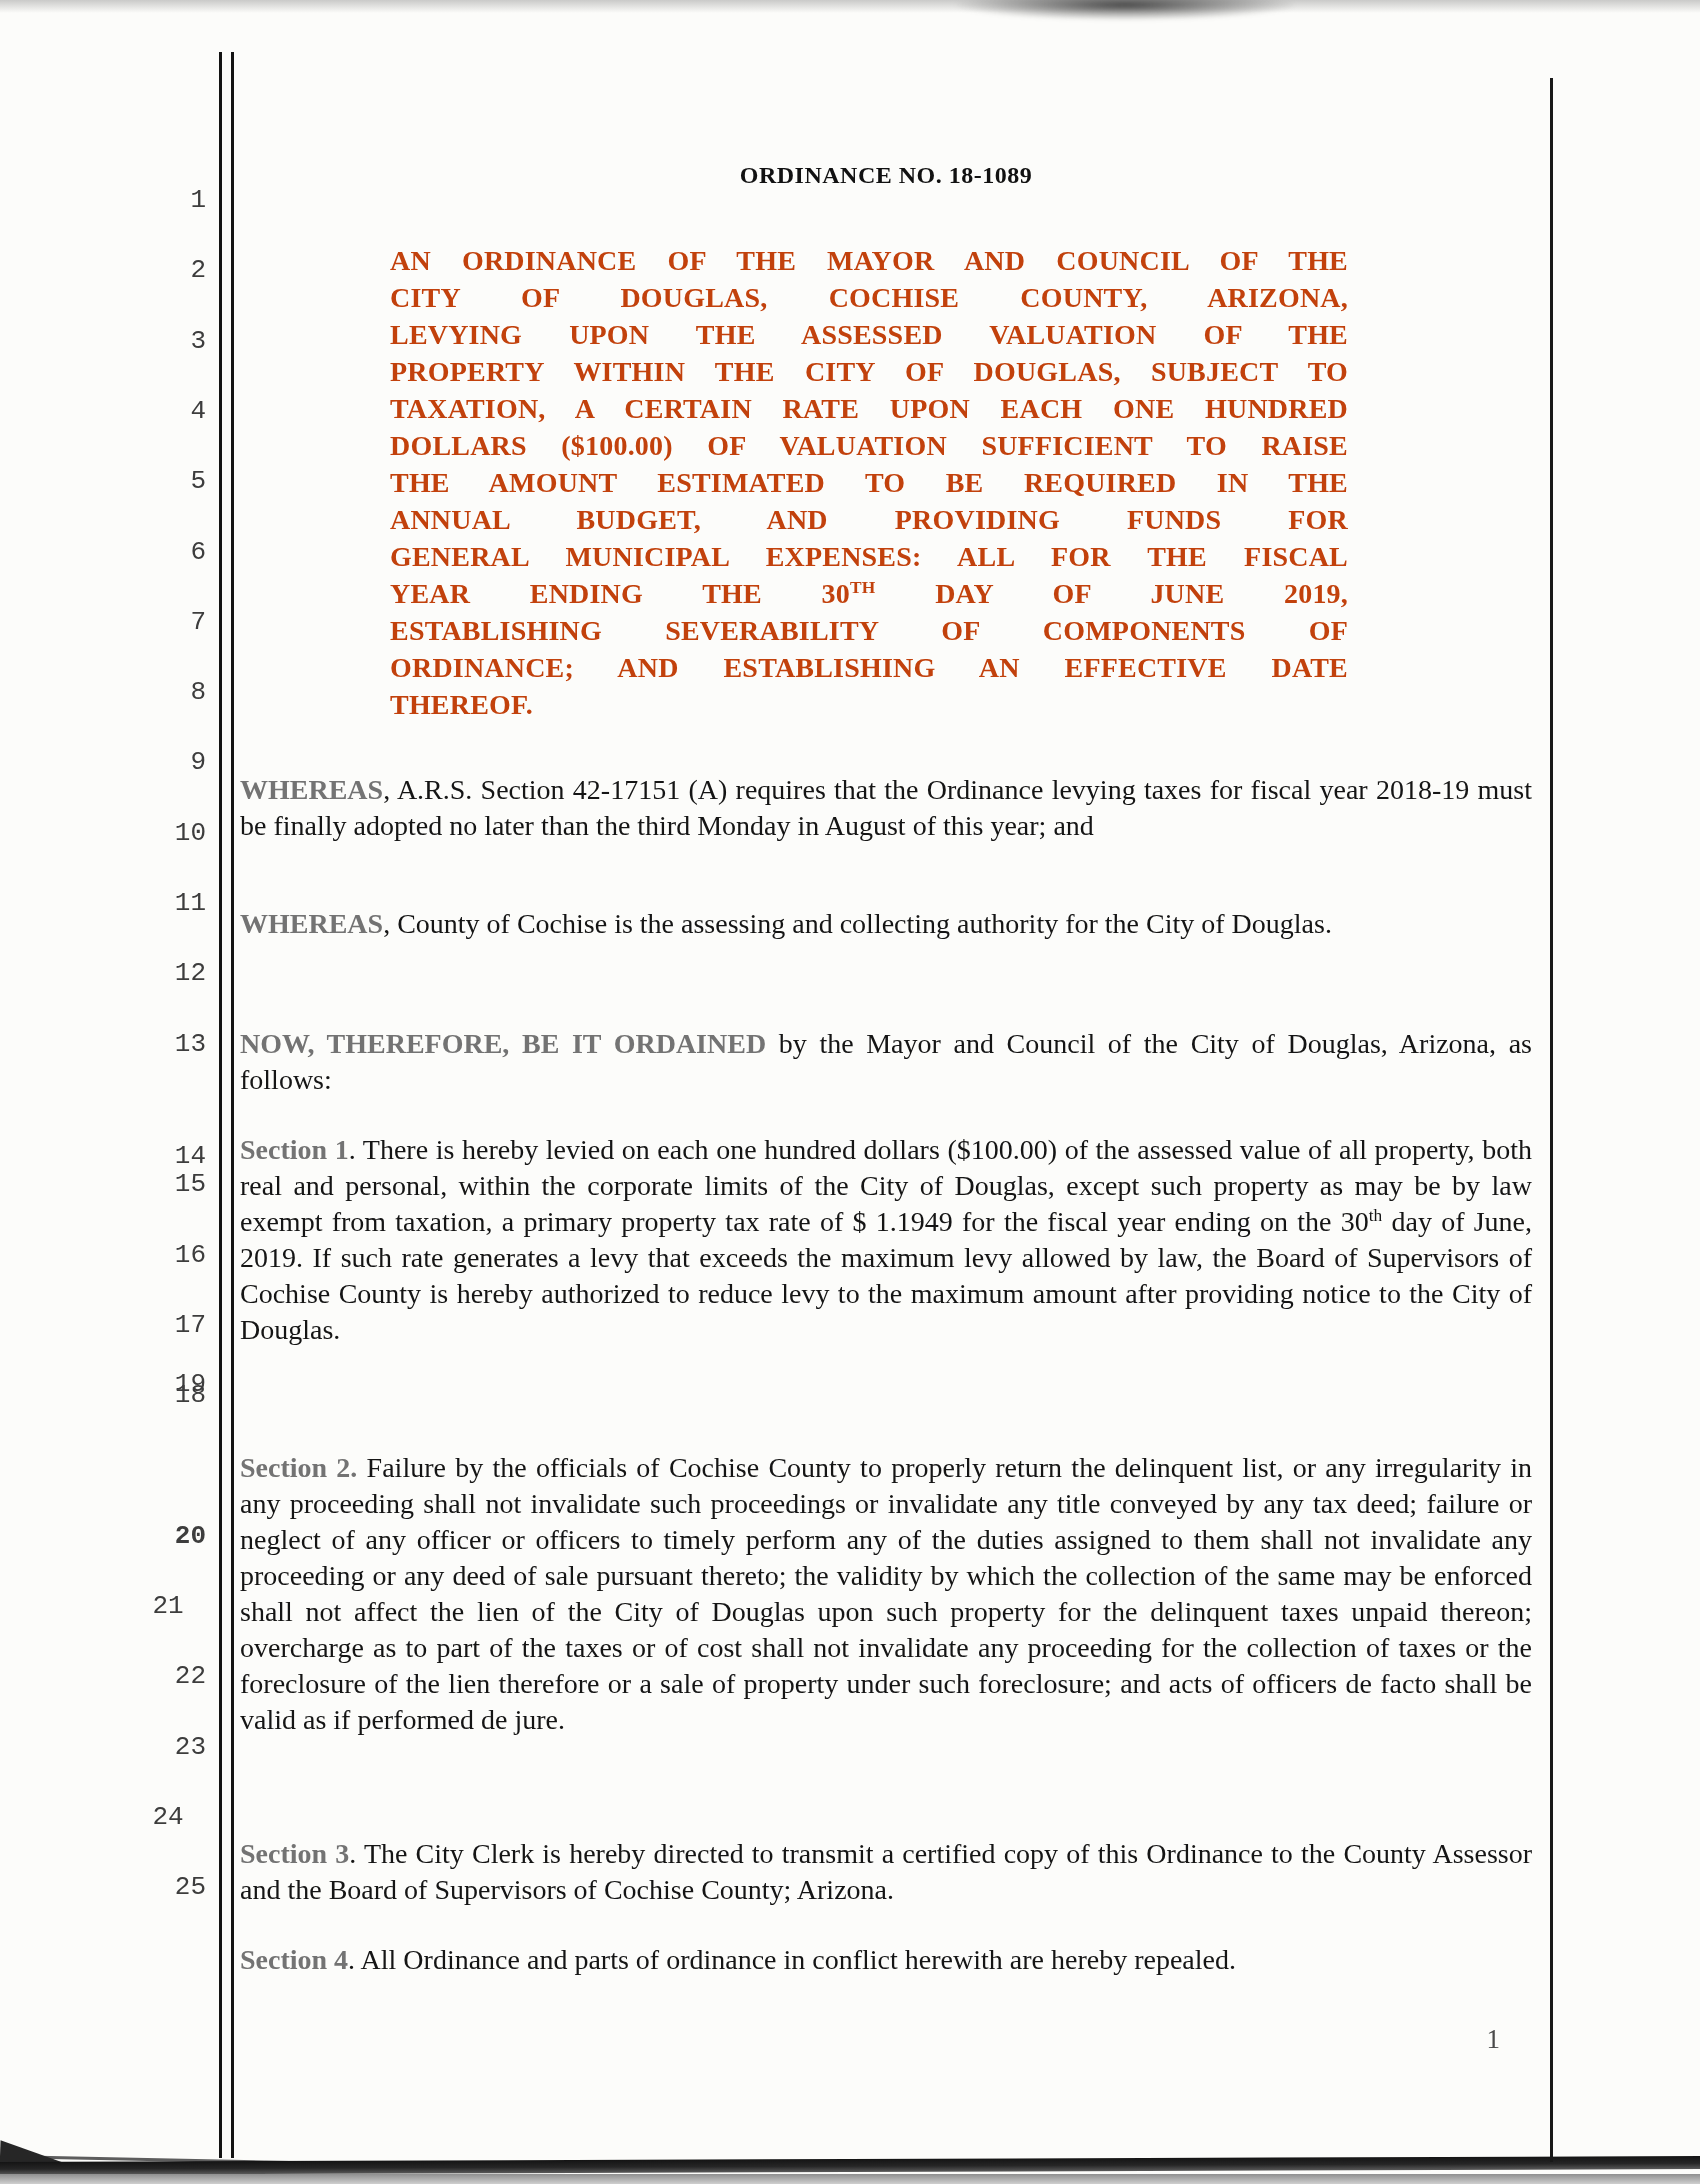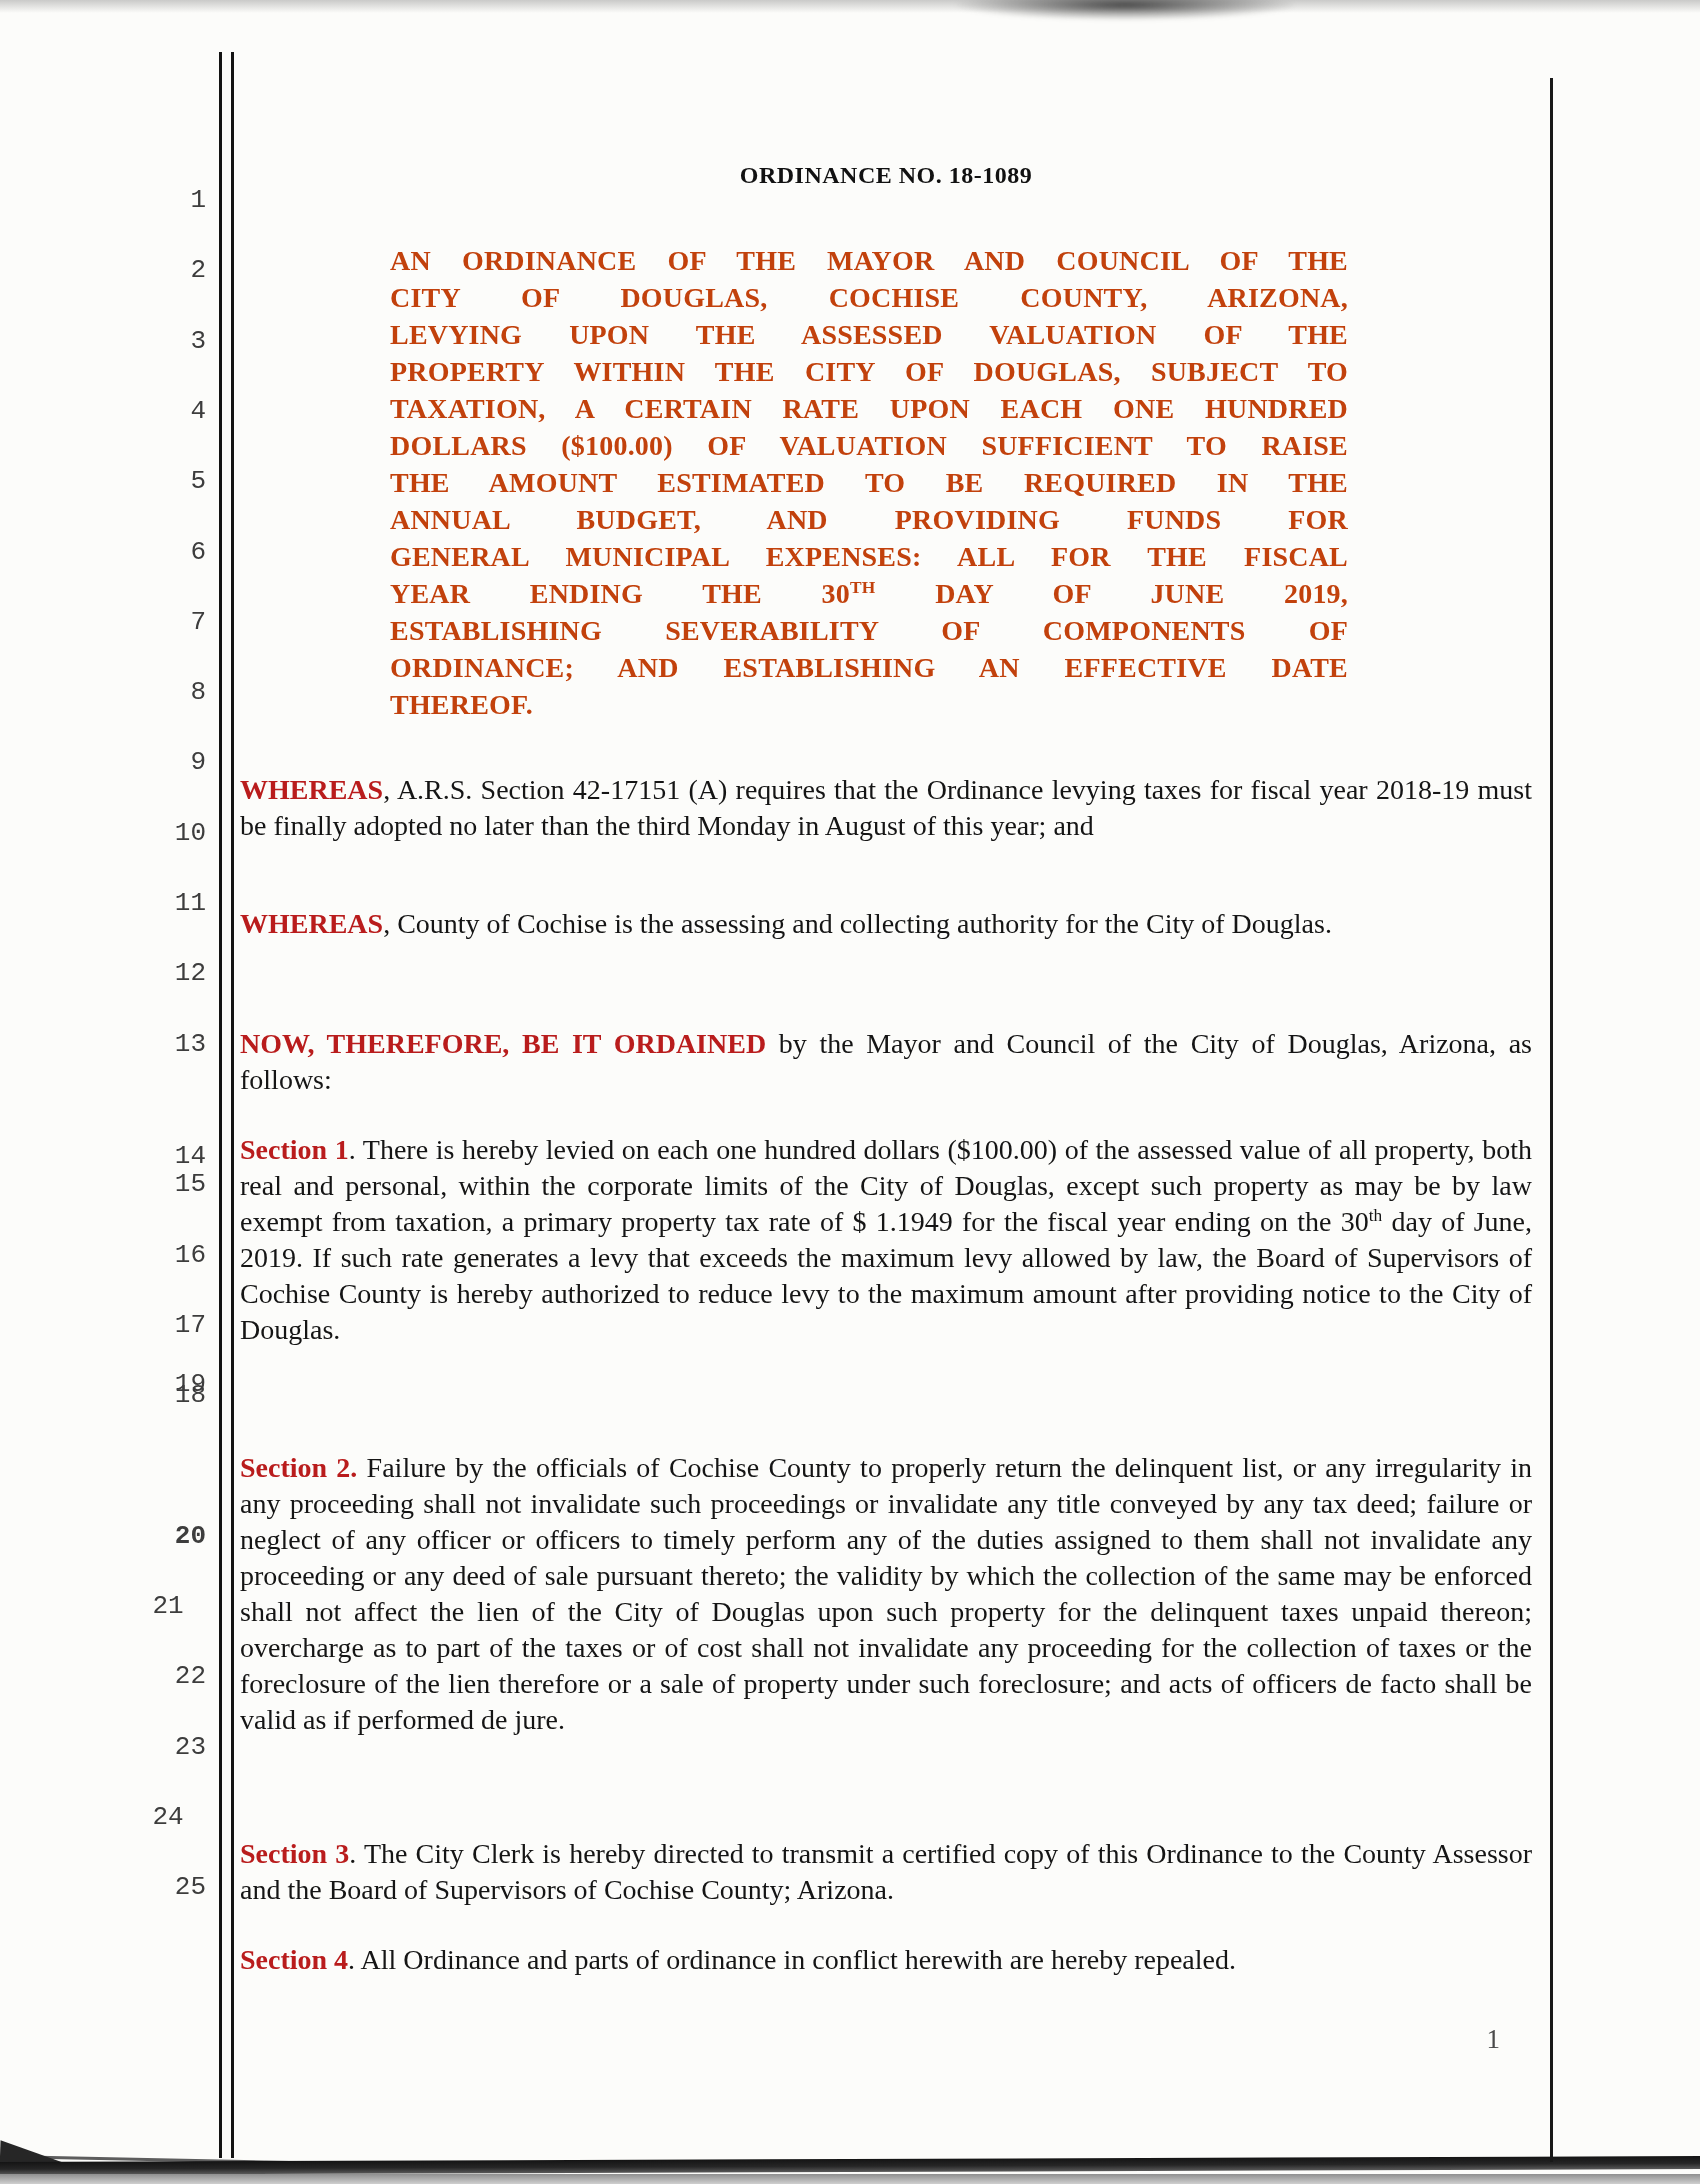--- a/index.html
+++ b/index.html
@@ -35,21 +35,21 @@
     font-family:"Liberation Mono", monospace;font-size:26px;line-height:26px;color:#3d3d3d;}
   
   .doc-title{position:absolute;left:240px;top:162px;width:1292px;text-align:center;
     font-weight:bold;font-size:24px;letter-spacing:.5px;color:#111;}
   .heading-block{position:absolute;left:390px;top:242px;width:958px;}
   .head-line{font-weight:bold;font-size:28px;line-height:37px;letter-spacing:.2px;
     text-align:justify;text-align-last:justify;color:#c2410c;}
   .head-line.head-last{text-align:left;text-align-last:left;}
   .body-par{position:absolute;left:240px;width:1292px;margin:0;
     font-size:28px;line-height:36px;text-align:justify;color:#151515;}
-  .body-par .lead{font-weight:bold;color:#b91c1c;}
+  .body-par .lead{font-weight:bold;color:#737373;}
   sup{font-size:0.62em;line-height:0;vertical-align:super;}
   #par-whereas1{top:772px;}
   #par-whereas2{top:906px;}
   #par-ordained{top:1026px;}
   #par-section1{top:1132px;}
   #par-section2{top:1450px;}
   #par-section3{top:1836px;}
   #par-section4{top:1942px;}
   .page-number{position:absolute;left:1392px;top:2024px;width:108px;text-align:right;
     font-size:27px;color:#4a4a4a;}

